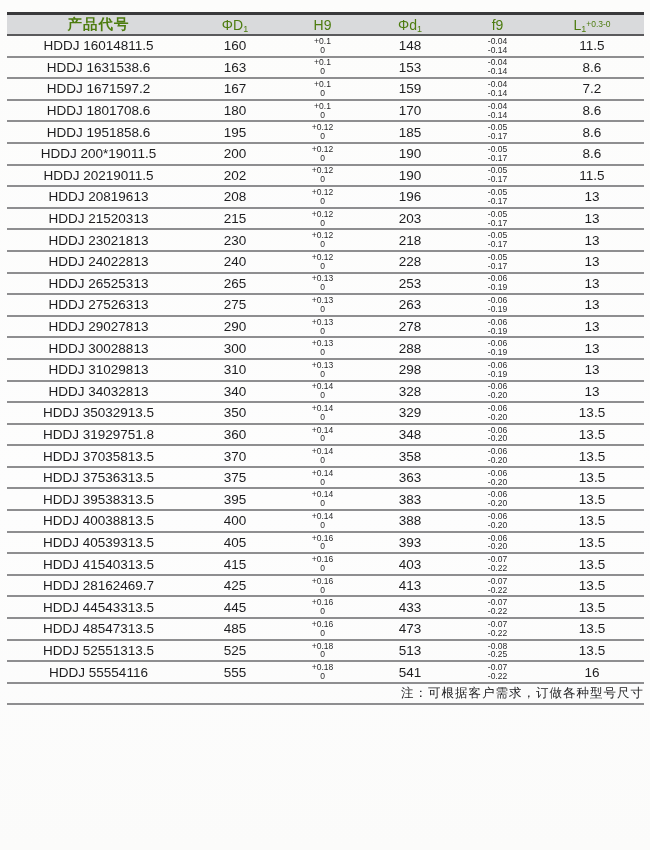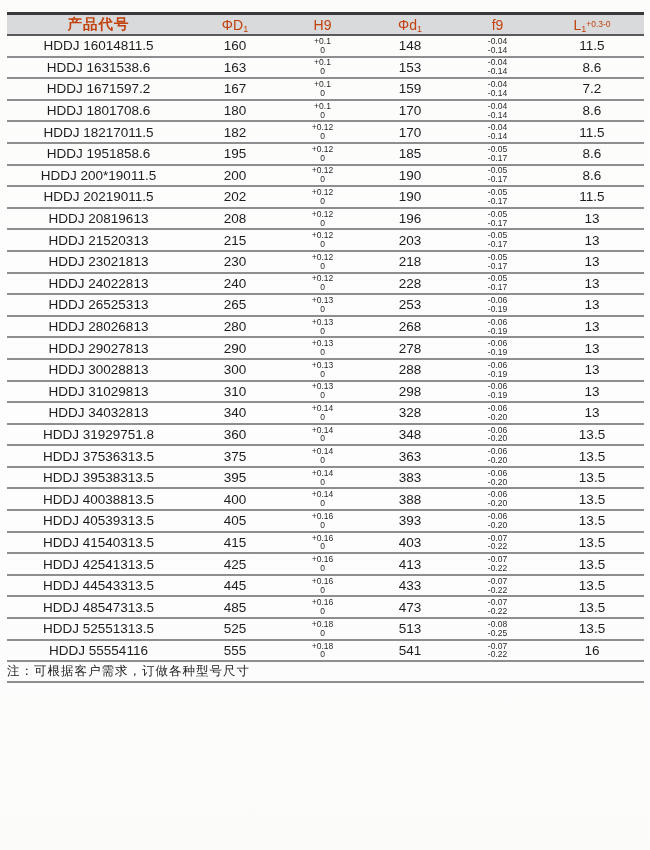--- a/index.html
+++ b/index.html
@@ -28,21 +28,21 @@
     border-collapse: collapse;
     table-layout: fixed;
     border-top: 3px solid #39393b;
   }
   thead th {
     background: #d9dadc;
     height: 19px;
     padding: 0;
     font-size: 14px;
     font-weight: normal;
-    color: #c2410c;
+    color: #4d7c0f;
     border-bottom: 2px solid #5a5a5c;
     text-align: center;
     vertical-align: middle;
   }
   thead th.h-product {
     font-weight: bold;
     font-size: 14.5px;
     letter-spacing: 1px;
   }
   sub {
@@ -82,21 +82,21 @@
   }
   .lstack .l-tol {
     font-size: 8.5px;
     margin-top: 0;
     text-align: center;
   }
   tfoot td {
     height: 19px;
     padding: 0;
     font-size: 12.5px;
-    text-align: left;
+    text-align: right;
     vertical-align: middle;
     border-bottom: 2px solid #8e8e90;
     color: #222224;
     letter-spacing: 1px;
   }
 </style>
 </head>
 <body>
 
 <div class="sheet">
@@ -204,38 +204,20 @@
     <td>170</td>
     <td>
       <span class="tol">
         <span>-0.04</span>
         <span>-0.14</span>
       </span>
     </td>
     <td>8.6</td>
   </tr>
 
-  <tr>
-    <td>HDDJ 18217011.5</td>
-    <td>182</td>
-    <td>
-      <span class="tol">
-        <span>+0.12</span>
-        <span>0</span>
-      </span>
-    </td>
-    <td>170</td>
-    <td>
-      <span class="tol">
-        <span>-0.04</span>
-        <span>-0.14</span>
-      </span>
-    </td>
-    <td>11.5</td>
-  </tr>
 
   <tr>
     <td>HDDJ 1951858.6</td>
     <td>195</td>
     <td>
       <span class="tol">
         <span>+0.12</span>
         <span>0</span>
       </span>
     </td>
@@ -376,39 +358,39 @@
     <td>253</td>
     <td>
       <span class="tol">
         <span>-0.06</span>
         <span>-0.19</span>
       </span>
     </td>
     <td>13</td>
   </tr>
 
-
-  <tr>
-    <td>HDDJ 28026813</td>
-    <td>280</td>
+  <tr>
+    <td>HDDJ 27526313</td>
+    <td>275</td>
     <td>
       <span class="tol">
         <span>+0.13</span>
         <span>0</span>
       </span>
     </td>
-    <td>268</td>
+    <td>263</td>
     <td>
       <span class="tol">
         <span>-0.06</span>
         <span>-0.19</span>
       </span>
     </td>
     <td>13</td>
   </tr>
+
 
   <tr>
     <td>HDDJ 29027813</td>
     <td>290</td>
     <td>
       <span class="tol">
         <span>+0.13</span>
         <span>0</span>
       </span>
     </td>
@@ -473,40 +455,76 @@
     <td>328</td>
     <td>
       <span class="tol">
         <span>-0.06</span>
         <span>-0.20</span>
       </span>
     </td>
     <td>13</td>
   </tr>
 
+  <tr>
+    <td>HDDJ 35032913.5</td>
+    <td>350</td>
+    <td>
+      <span class="tol">
+        <span>+0.14</span>
+        <span>0</span>
+      </span>
+    </td>
+    <td>329</td>
+    <td>
+      <span class="tol">
+        <span>-0.06</span>
+        <span>-0.20</span>
+      </span>
+    </td>
+    <td>13.5</td>
+  </tr>
 
   <tr>
     <td>HDDJ 31929751.8</td>
     <td>360</td>
     <td>
       <span class="tol">
         <span>+0.14</span>
         <span>0</span>
       </span>
     </td>
     <td>348</td>
     <td>
       <span class="tol">
         <span>-0.06</span>
         <span>-0.20</span>
       </span>
     </td>
     <td>13.5</td>
   </tr>
 
+  <tr>
+    <td>HDDJ 37035813.5</td>
+    <td>370</td>
+    <td>
+      <span class="tol">
+        <span>+0.14</span>
+        <span>0</span>
+      </span>
+    </td>
+    <td>358</td>
+    <td>
+      <span class="tol">
+        <span>-0.06</span>
+        <span>-0.20</span>
+      </span>
+    </td>
+    <td>13.5</td>
+  </tr>
 
   <tr>
     <td>HDDJ 37536313.5</td>
     <td>375</td>
     <td>
       <span class="tol">
         <span>+0.14</span>
         <span>0</span>
       </span>
     </td>
@@ -590,21 +608,21 @@
     <td>
       <span class="tol">
         <span>-0.07</span>
         <span>-0.22</span>
       </span>
     </td>
     <td>13.5</td>
   </tr>
 
   <tr>
-    <td>HDDJ 42541313.5</td>
+    <td>HDDJ 28162469.7</td>
     <td>425</td>
     <td>
       <span class="tol">
         <span>+0.16</span>
         <span>0</span>
       </span>
     </td>
     <td>413</td>
     <td>
       <span class="tol">

